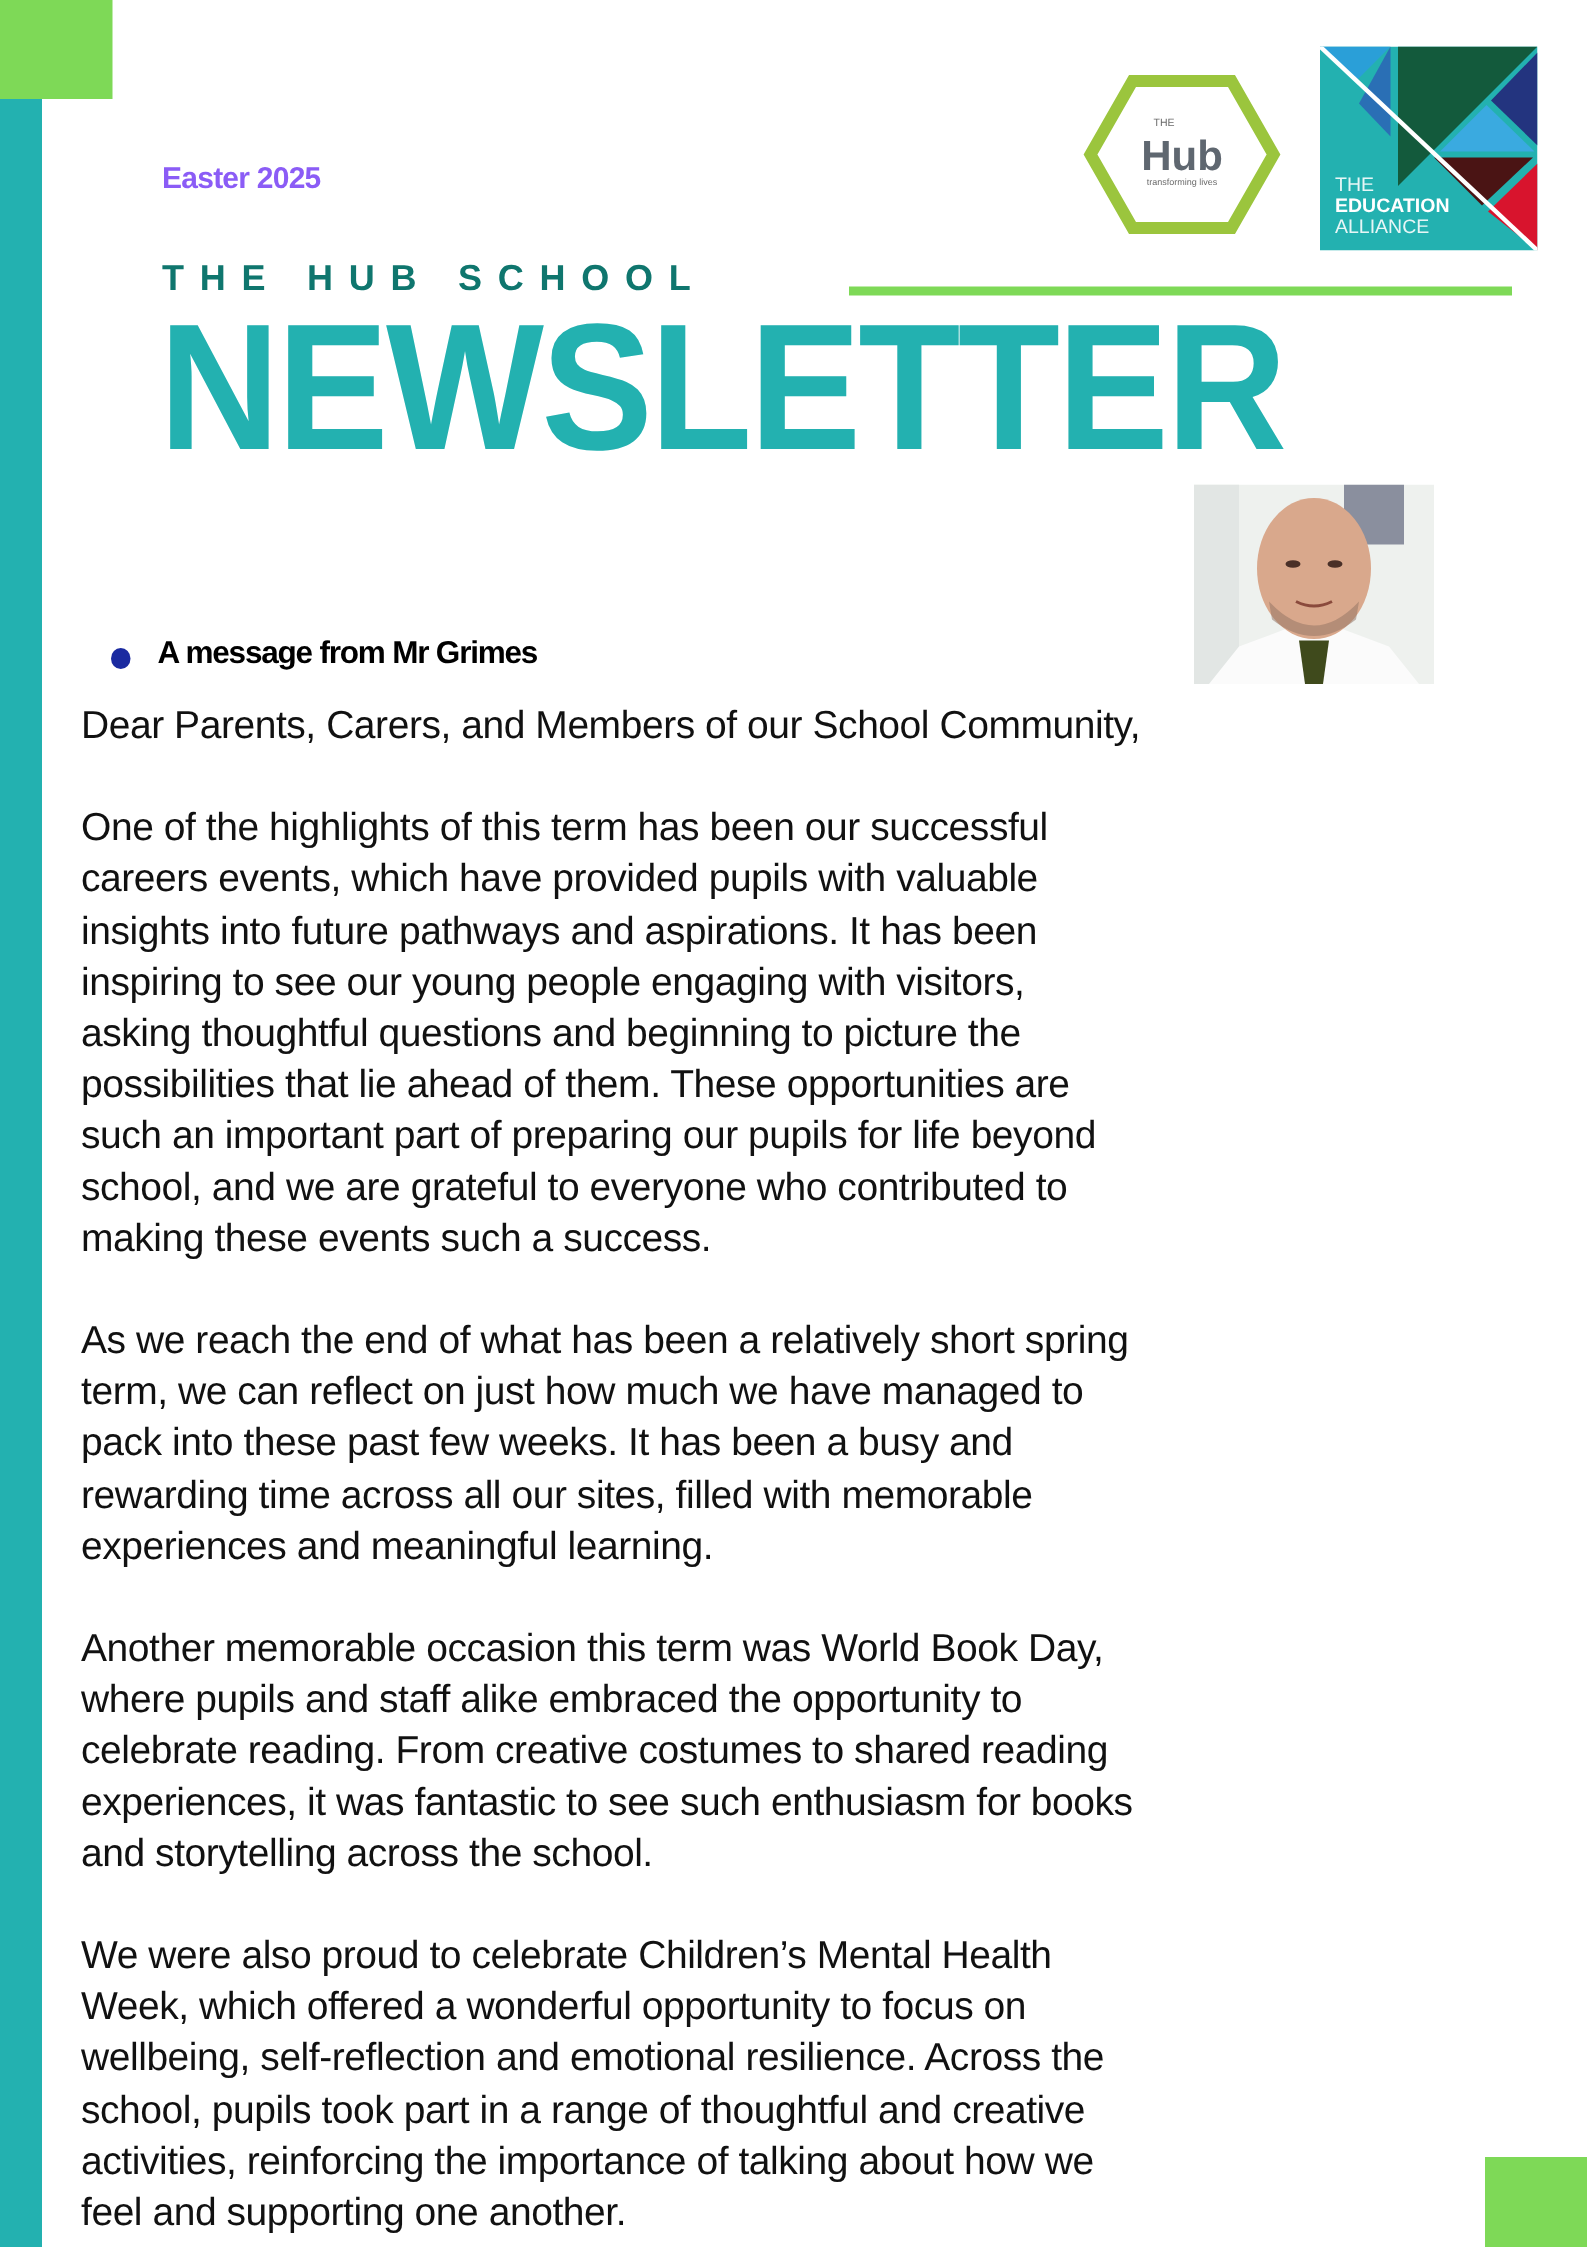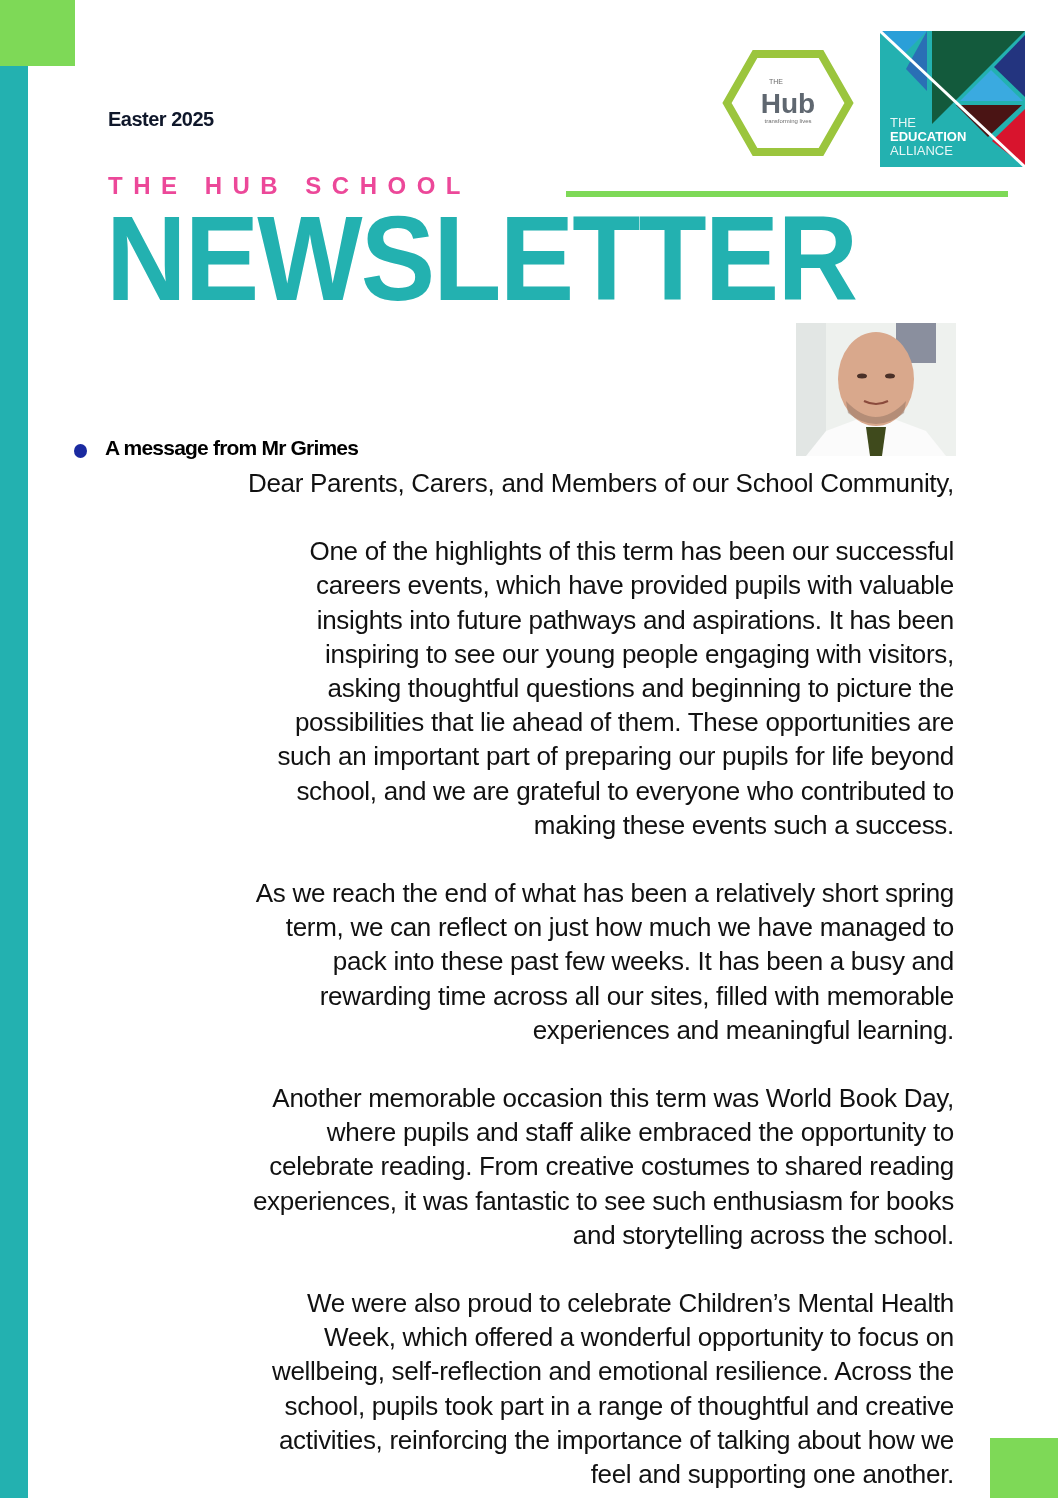--- a/index.html
+++ b/index.html
@@ -3,39 +3,39 @@
   <meta charset="utf-8">
   <style>
     html, body { margin: 0; padding: 0; background: #ffffff; }
     body { width: 1058px; height: 1498px; position: relative; overflow: hidden;
            font-family: "Liberation Sans", sans-serif; color: #111; }
     .corner-tl { position: absolute; left: 0; top: 0; width: 75px; height: 66px; background: #7ed957; }
     .side-bar { position: absolute; left: 0; top: 66px; width: 28px; height: 1432px; background: #23b1b0; }
     .corner-br { position: absolute; right: 0; bottom: 0; width: 68px; height: 60px; background: #7ed957; }
 
     .issue { position: absolute; left: 108px; top: 108px; font-size: 20px; font-weight: bold;
-             color: #0f172a; letter-spacing: -0.5px; }
+             color: #8b5cf6; letter-spacing: -0.5px; }
     .school { position: absolute; left: 108px; top: 172px; font-size: 24px; font-weight: bold;
-              color: #ec4899; letter-spacing: 10.5px; }
+              color: #0f766e; letter-spacing: 10.5px; }
     .rule { position: absolute; left: 566px; top: 191px; width: 442px; height: 6px; background: #7ed957; }
     .title { position: absolute; left: 106px; top: 198px; font-size: 120px; font-weight: bold;
              color: #23b1b0; letter-spacing: -2px; line-height: 1; transform: scaleX(0.93); transform-origin: left top; }
 
     .hub-logo { position: absolute; left: 722px; top: 48px; width: 132px; height: 110px; }
     .tea-logo { position: absolute; left: 880px; top: 31px; width: 145px; height: 136px; }
 
     .photo { position: absolute; left: 796px; top: 323px; width: 160px; height: 133px; overflow: hidden; }
 
-    .heading { position: absolute; left: 74px; top: 436px; display: flex; align-items: center; }
+    .heading { position: absolute; left: 74px; top: 424px; display: flex; align-items: center; }
     .bullet { width: 13px; height: 14px; border-radius: 50%; background: #1a2aa0; margin-right: 18px; margin-top: 6px; }
     .heading-text { font-size: 21px; font-weight: bold; color: #000; letter-spacing: -0.8px; }
 
     .body { position: absolute; left: 54px; top: 466px; width: 900px; font-size: 26px; line-height: 34.2px;
             color: #111; letter-spacing: -0.3px; }
-    .body p { margin: 0 0 34px 0; white-space: pre-line; text-align: right; }
+    .body p { margin: 0 0 34px 0; white-space: pre-line; }
   </style>
 </head>
 <body>
 
 <div class="corner-tl"></div>
 <div class="side-bar"></div>
 <div class="corner-br"></div>
 
 <div class="issue">Easter 2025</div>
 <div class="school">THE HUB SCHOOL</div>

